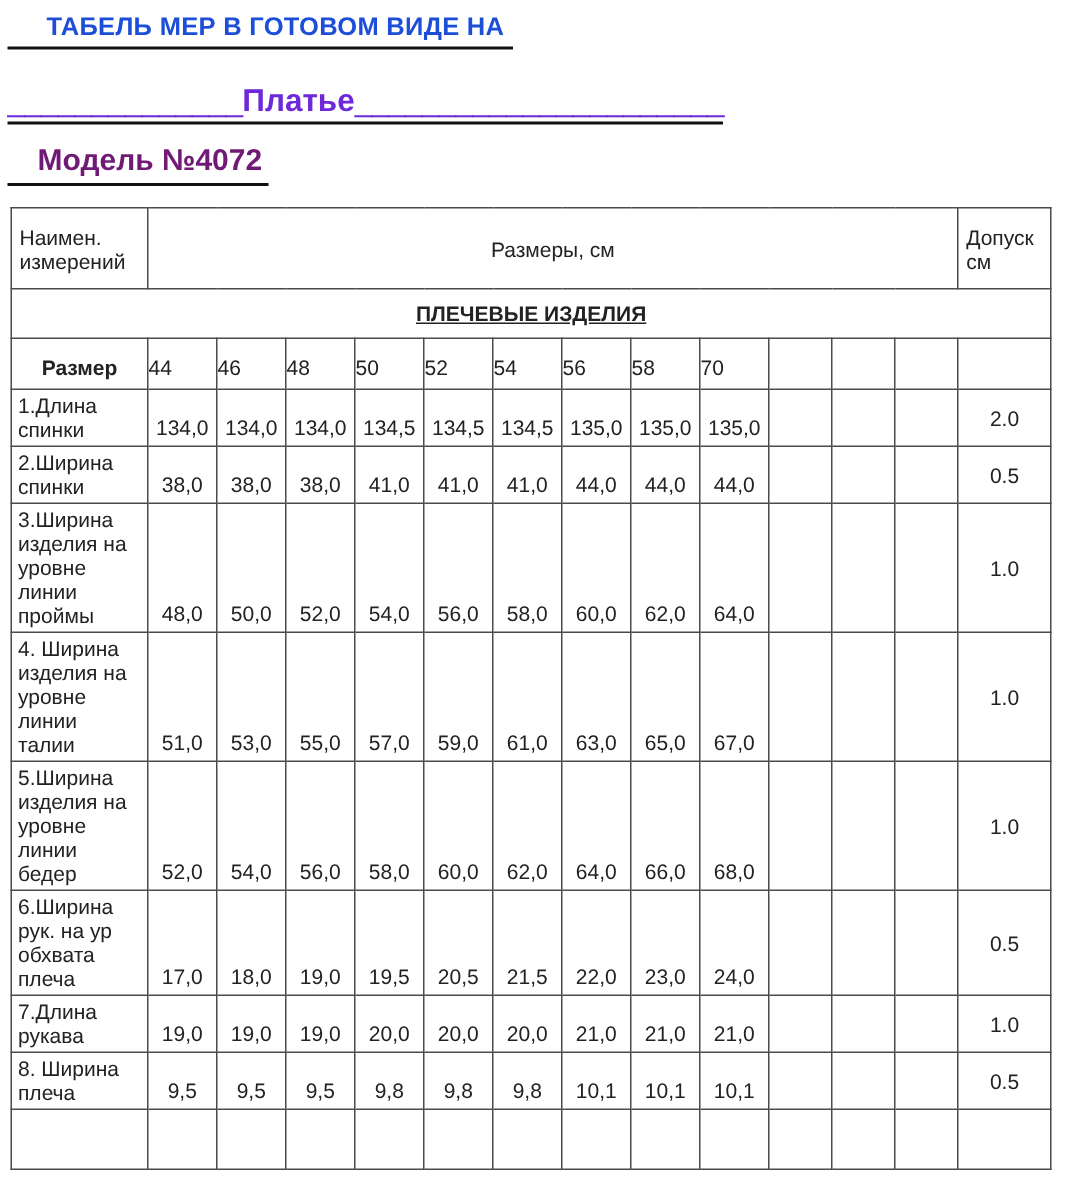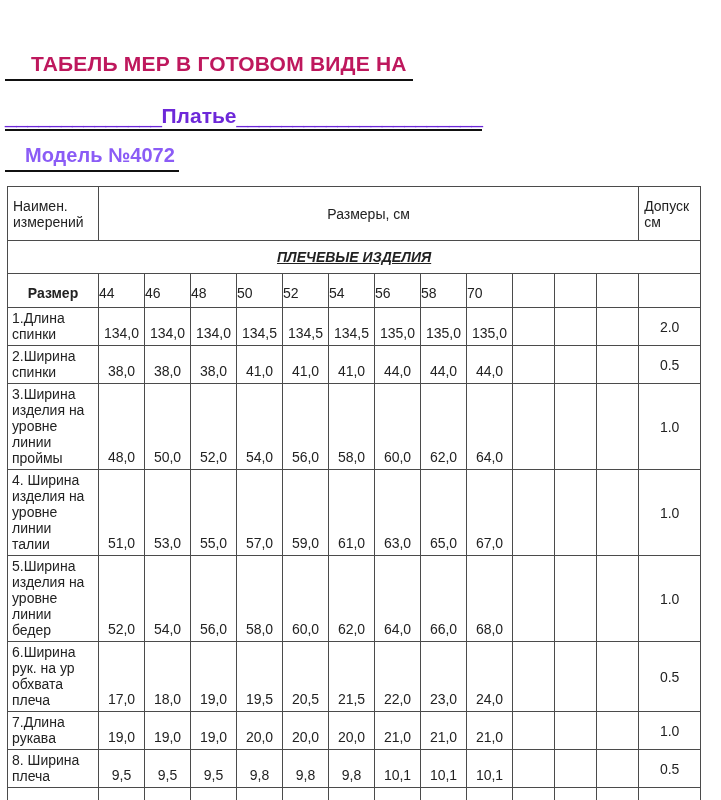--- a/index.html
+++ b/index.html
@@ -11,45 +11,44 @@
     overflow: hidden;
     background: #ffffff;
     color: #1e1e1e;
     font-family: "Liberation Sans", "DejaVu Sans", sans-serif;
     padding: 8px 0 0 5px;
   }
   
   .title1 { margin-bottom: 22px; }
   .title1 .u {
     display: inline-block;
-    font-size: 21px;
-    font-weight: 700;
-    color: #be185d;
+    font-size: 17px;
+    font-weight: 700;
+    color: #1d4ed8;
     letter-spacing: 0.2px;
     padding: 0 6px 3px 26px;
     border-bottom: 2px solid #111;
-    margin-top: 44px;
   }
   .title2 { margin-bottom: 13px; white-space: nowrap; }
   .title2 .u {
     display: inline-block;
     font-size: 21px;
     font-weight: 700;
     color: #6d28d9;
     padding-bottom: 1px;
     border-bottom: 2px solid #111;
     line-height: 25px;
   }
   .title2 .fill { font-weight: 400; letter-spacing: -0.5px; }
   .title3 { margin-bottom: 14px; }
   .title3 .u {
     display: inline-block;
     font-size: 20px;
     font-weight: 700;
-    color: #8b5cf6;
+    color: #701a75;
     padding: 0 4px 3px 20px;
     border-bottom: 2px solid #111;
   }
   
   table.meas {
     border-collapse: collapse;
     table-layout: fixed;
     width: 693px;
     margin-left: 2px;
     font-size: 14px;
@@ -61,21 +60,21 @@
     overflow: hidden;
   }
   td.hdr { height: 54px; vertical-align: middle; white-space: pre-line; padding-left: 5px; }
   td.hdr.sizes-hdr { text-align: center; padding-left: 0; }
   td.section {
     height: 33px;
     text-align: center;
     vertical-align: middle;
     font-weight: 700;
   }
-  td.section span { text-decoration: underline; font-style: italic; }
+  td.section span { text-decoration: underline; }
   td.size-label {
     height: 34px;
     font-weight: 700;
     text-align: center;
     vertical-align: bottom;
     padding-bottom: 6px;
   }
   td.size-num {
     vertical-align: bottom;
     padding-bottom: 6px;

